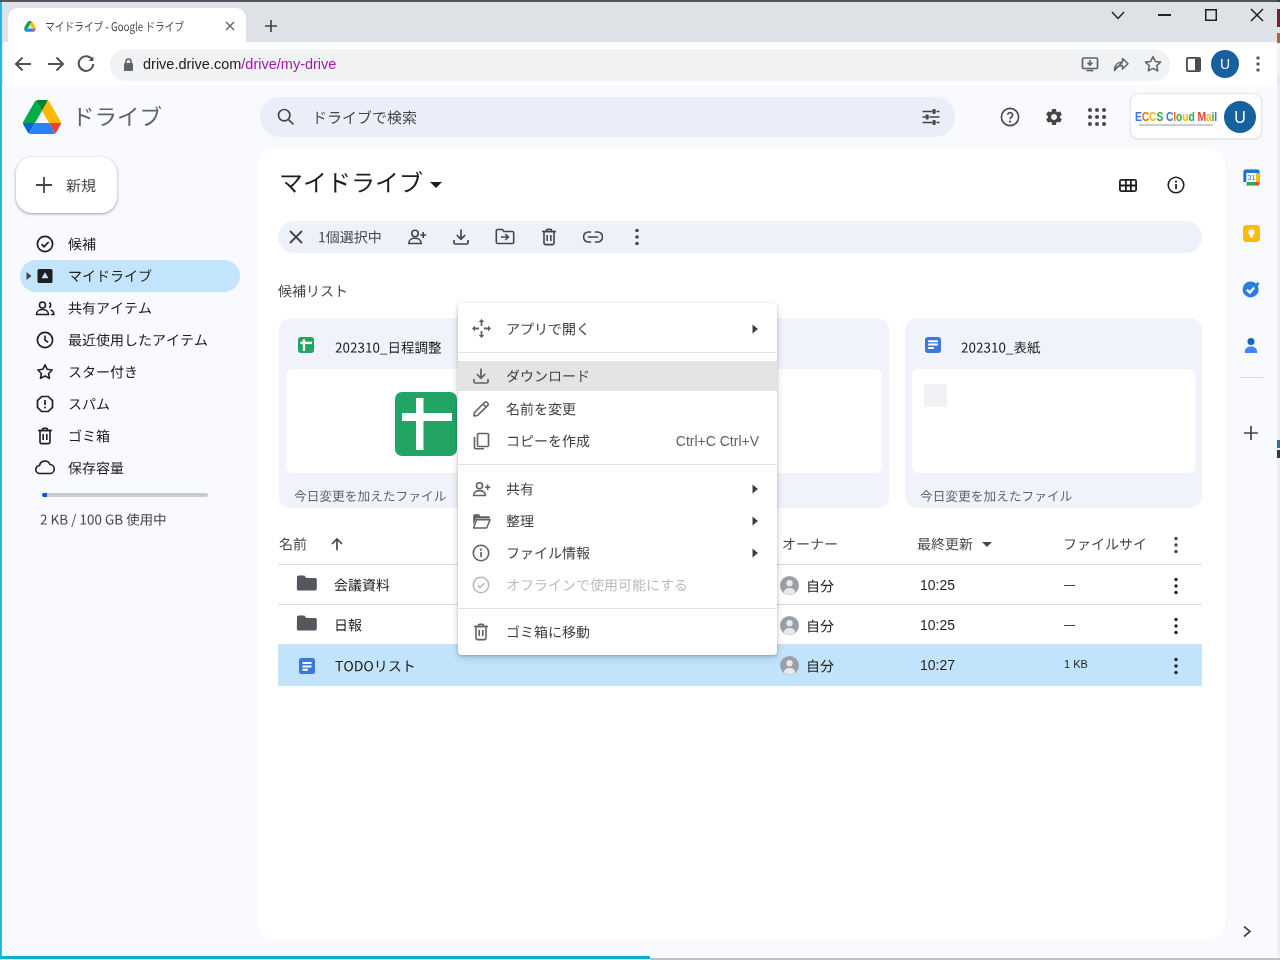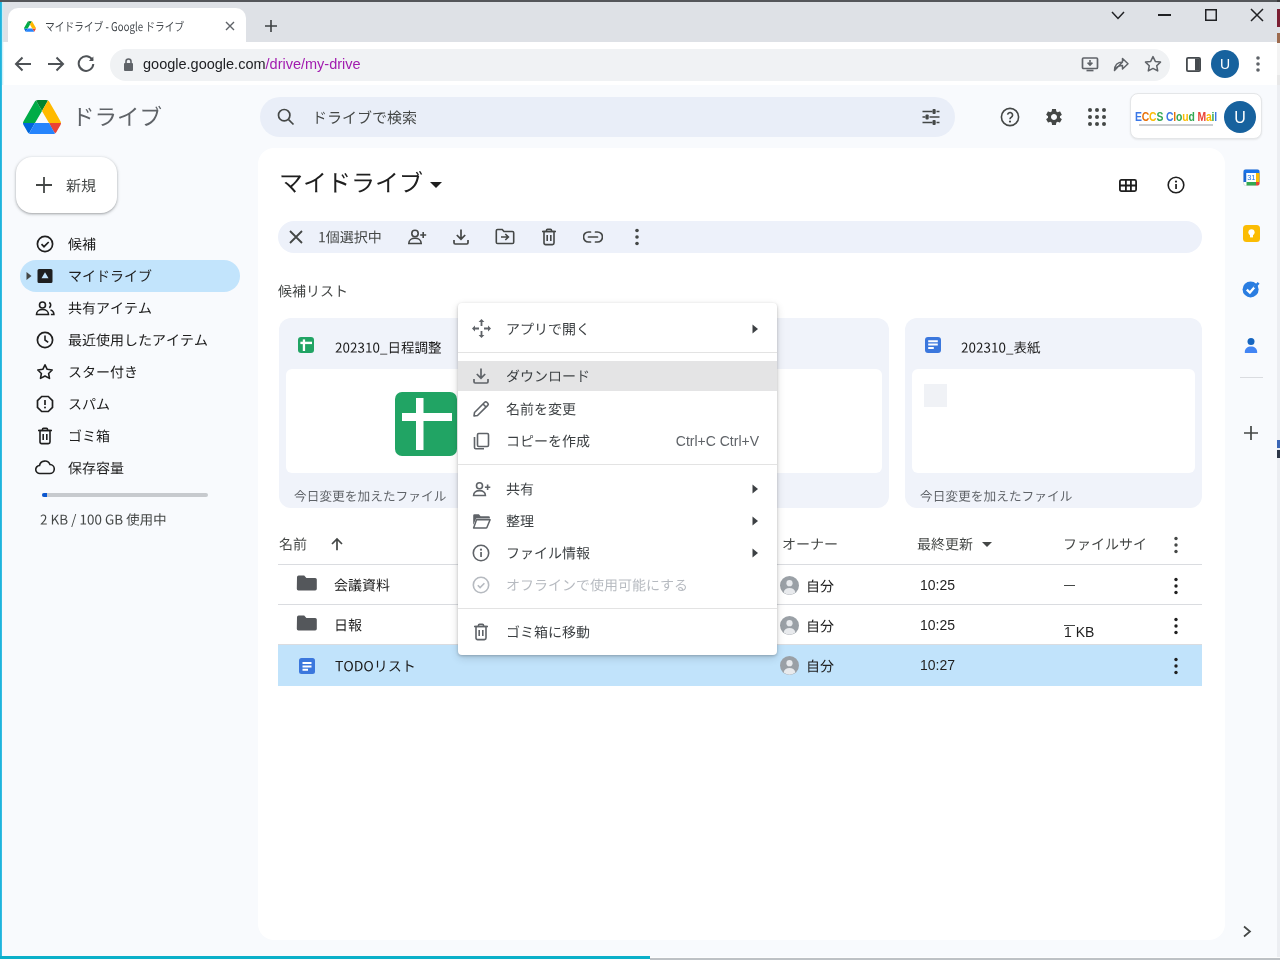--- a/index.html
+++ b/index.html
@@ -44,21 +44,21 @@
     </svg>
 <svg style="position:absolute;left:77px;top:55px" width="18" height="18" viewBox="0 0 18 18">
       <path d="M15.5 5.2 A7.3 7.3 0 1 0 16.3 9" stroke="#4e5256" stroke-width="2" fill="none"></path>
       <path d="M16.4 1.5 V6 H11.9 Z" fill="#4e5256"></path>
     </svg>
 <div style="position:absolute;left:110px;top:49px;width:1060px;height:32px;background:#f0f2f4;border-radius:16px"></div>
 <svg style="position:absolute;left:122px;top:57px" width="13" height="15" viewBox="0 0 13 15">
       <rect x="2" y="6" width="9" height="8" rx="1" fill="#5f6368"></rect>
       <path d="M4 6 V4.5 A2.5 2.5 0 0 1 9 4.5 V6" stroke="#5f6368" stroke-width="1.6" fill="none"></path>
     </svg>
-<div style="position:absolute;left:143px;top:54.06px;font-family:'Liberation Sans',sans-serif;font-size:14.5px;font-weight:400;color:#202124;white-space:nowrap;line-height:20.88px;"><span style="color:#202124">google.google.com</span><span style="color:#a21caf">/drive/my-drive</span></div>
+<div style="position:absolute;left:143px;top:54.06px;font-family:'Liberation Sans',sans-serif;font-size:14.5px;font-weight:400;color:#202124;white-space:nowrap;line-height:20.88px;"><span style="color:#202124">drive.drive.com</span><span style="color:#a21caf">/drive/my-drive</span></div>
 <svg style="position:absolute;left:1080px;top:54px" width="20" height="20" viewBox="0 0 20 20">
       <rect x="2.5" y="4" width="15" height="10.5" rx="1" stroke="#5f6368" stroke-width="1.7" fill="none"></rect>
       <path d="M6.5 16.5 h7" stroke="#5f6368" stroke-width="1.7"></path>
       <path d="M10 6 v4.8 M7.6 8.6 L10 11 L12.4 8.6" stroke="#5f6368" stroke-width="1.6" fill="none"></path>
     </svg>
 <svg style="position:absolute;left:1111px;top:54px" width="20" height="20" viewBox="0 0 20 20">
       <path d="M3.5 16.5 c0-5 3-8.5 8-8.5 M11.5 8 V4.5 L17 9.8 L11.5 15 V11.5 C7 11.5 5 13 3.5 16.5 Z" stroke="#5f6368" stroke-width="1.5" fill="none" stroke-linejoin="round"></path>
     </svg>
 <svg style="position:absolute;left:1143px;top:54px" width="20" height="20" viewBox="0 0 20 20">
       <path d="M10 2.6 L12.3 7.4 L17.5 8.1 L13.7 11.7 L14.7 16.9 L10 14.4 L5.3 16.9 L6.3 11.7 L2.5 8.1 L7.7 7.4 Z" stroke="#5f6368" stroke-width="1.5" fill="none" stroke-linejoin="round"></path>
@@ -358,21 +358,21 @@
       <rect width="16" height="16" rx="2.5" fill="#3b77dd"></rect>
       <path d="M3.5 5 h9 M3.5 8.4 h9 M3.5 11.8 h5.5" stroke="#fff" stroke-width="2" fill="none"></path>
     </svg>
 <svg style="position:absolute;left:335.0px;top:655.5px;overflow:visible" width="80.8" height="20" viewBox="0 -15.3 80.8 20" preserveAspectRatio="none">
       <path d="M3.5 0.0H4.8V-9.2H8.0V-10.3H0.4V-9.2H3.5Z M13.6 0.2C16.2 0.2 18.0 -1.9 18.0 -5.2C18.0 -8.5 16.2 -10.4 13.6 -10.4C11.0 -10.4 9.2 -8.5 9.2 -5.2C9.2 -1.9 11.0 0.2 13.6 0.2ZM13.6 -1.0C11.7 -1.0 10.5 -2.6 10.5 -5.2C10.5 -7.7 11.7 -9.3 13.6 -9.3C15.4 -9.3 16.6 -7.7 16.6 -5.2C16.6 -2.6 15.4 -1.0 13.6 -1.0Z M20.2 0.0H22.8C25.9 0.0 27.6 -1.9 27.6 -5.2C27.6 -8.4 25.9 -10.3 22.8 -10.3H20.2ZM21.5 -1.1V-9.2H22.6C25.1 -9.2 26.2 -7.8 26.2 -5.2C26.2 -2.6 25.1 -1.1 22.6 -1.1Z M33.6 0.2C36.2 0.2 38.0 -1.9 38.0 -5.2C38.0 -8.5 36.2 -10.4 33.6 -10.4C31.0 -10.4 29.2 -8.5 29.2 -5.2C29.2 -1.9 31.0 0.2 33.6 0.2ZM33.6 -1.0C31.8 -1.0 30.5 -2.6 30.5 -5.2C30.5 -7.7 31.8 -9.3 33.6 -9.3C35.4 -9.3 36.7 -7.7 36.7 -5.2C36.7 -2.6 35.4 -1.0 33.6 -1.0Z M49.7 -10.6H48.3C48.4 -10.3 48.4 -9.9 48.4 -9.4C48.4 -8.9 48.4 -7.7 48.4 -7.2C48.4 -4.5 48.2 -3.4 47.2 -2.3C46.4 -1.3 45.2 -0.7 43.9 -0.4L44.8 0.6C45.8 0.2 47.2 -0.4 48.1 -1.5C49.2 -2.7 49.6 -3.8 49.6 -7.1C49.6 -7.7 49.6 -8.8 49.6 -9.4C49.6 -9.9 49.6 -10.3 49.7 -10.6ZM43.2 -10.5H41.9C41.9 -10.2 41.9 -9.8 41.9 -9.5C41.9 -9.1 41.9 -5.4 41.9 -4.8C41.9 -4.4 41.9 -4.0 41.9 -3.8H43.2C43.1 -4.0 43.1 -4.5 43.1 -4.8C43.1 -5.4 43.1 -9.1 43.1 -9.5C43.1 -9.8 43.1 -10.2 43.2 -10.5Z M64.0 -9.4 63.3 -9.9C63.1 -9.8 62.7 -9.8 62.2 -9.8C61.7 -9.8 57.4 -9.8 56.8 -9.8C56.4 -9.8 55.6 -9.9 55.4 -9.9V-8.6C55.6 -8.6 56.3 -8.7 56.8 -8.7C57.3 -8.7 61.8 -8.7 62.3 -8.7C61.9 -7.5 60.9 -5.9 60.0 -4.8C58.5 -3.2 56.4 -1.5 54.2 -0.6L55.1 0.3C57.2 -0.6 59.1 -2.2 60.5 -3.8C62.0 -2.5 63.5 -0.9 64.4 0.4L65.4 -0.5C64.5 -1.6 62.8 -3.4 61.3 -4.6C62.3 -5.9 63.2 -7.5 63.6 -8.8C63.7 -8.9 63.9 -9.3 64.0 -9.4Z M71.5 -1.2C71.5 -0.7 71.5 -0.0 71.4 0.4H72.8C72.7 -0.0 72.7 -0.8 72.7 -1.2L72.7 -5.9C74.2 -5.4 76.6 -4.4 78.2 -3.6L78.7 -4.8C77.2 -5.5 74.5 -6.5 72.7 -7.1V-9.4C72.7 -9.8 72.7 -10.4 72.8 -10.8H71.4C71.5 -10.4 71.5 -9.8 71.5 -9.4C71.5 -8.2 71.5 -2.0 71.5 -1.2Z" fill="#1f1f1f"></path>
     </svg>
 <svg style="position:absolute;left:806.0px;top:655.5px;overflow:visible" width="28.0" height="20" viewBox="0 -15.3 28.0 20" preserveAspectRatio="none">
       <path d="M3.3 -5.8H10.8V-3.7H3.3ZM3.3 -6.7V-8.8H10.8V-6.7ZM3.3 -2.7H10.8V-0.6H3.3ZM6.4 -11.8C6.3 -11.2 6.0 -10.5 5.8 -9.8H2.3V1.1H3.3V0.4H10.8V1.1H11.9V-9.8H6.9C7.1 -10.4 7.4 -11.0 7.6 -11.6Z M18.5 -11.5C17.7 -9.3 16.1 -7.4 14.3 -6.2C14.6 -6.0 15.0 -5.6 15.2 -5.4C17.0 -6.7 18.6 -8.8 19.7 -11.2ZM23.4 -11.5 22.4 -11.1C23.5 -9.0 25.2 -6.7 26.8 -5.5C27.0 -5.8 27.4 -6.2 27.7 -6.4C26.1 -7.5 24.3 -9.6 23.4 -11.5ZM16.6 -6.5V-5.4H19.5C19.2 -3.1 18.4 -0.8 15.1 0.3C15.3 0.5 15.6 0.9 15.8 1.2C19.3 -0.1 20.2 -2.7 20.6 -5.4H24.2C24.1 -1.9 23.9 -0.5 23.5 -0.1C23.4 0.0 23.2 0.1 22.9 0.1C22.6 0.1 21.7 0.0 20.8 -0.0C21.0 0.3 21.1 0.7 21.2 1.0C22.0 1.1 22.9 1.1 23.4 1.0C23.9 1.0 24.2 0.9 24.5 0.5C24.9 0.0 25.1 -1.6 25.4 -6.0C25.4 -6.1 25.4 -6.5 25.4 -6.5Z" fill="#1f1f1f"></path>
     </svg>
 <div style="position:absolute;left:920px;top:655.42px;font-family:'Liberation Sans',sans-serif;font-size:14px;font-weight:400;color:#1f1f1f;white-space:nowrap;line-height:20.16px;">10:27</div>
-<div style="position:absolute;left:1064px;top:622px;font-family:'Liberation Sans',sans-serif;font-size:14px;font-weight:400;color:#1f1f1f;white-space:nowrap;line-height:20.16px;">1 KB</div>
+<div style="position:absolute;left:1064px;top:654px;font-family:'Liberation Sans',sans-serif;font-size:11px;font-weight:400;color:#1f1f1f;white-space:nowrap;line-height:20.16px;">1 KB</div>
 <svg style="position:absolute;left:1173px;top:656.5px" width="6" height="18" viewBox="0 0 6 18">
       <circle cx="3" cy="2.5" r="1.7" fill="#1f1f1f"></circle>
       <circle cx="3" cy="9" r="1.7" fill="#1f1f1f"></circle>
       <circle cx="3" cy="15.5" r="1.7" fill="#1f1f1f"></circle>
     </svg>
 <svg style="position:absolute;left:780px;top:656.0px" width="19" height="19" viewBox="0 0 19 19">
       <circle cx="9.5" cy="9.5" r="9.5" fill="#9aa0a6"></circle>
       <circle cx="9.5" cy="7.2" r="3.1" fill="#e8eaed"></circle>
       <path d="M3.5 16.5 a6.3 6.3 0 0 1 12 0 a9.5 9.5 0 0 1-12 0 z" fill="#e8eaed"></path>
     </svg>

